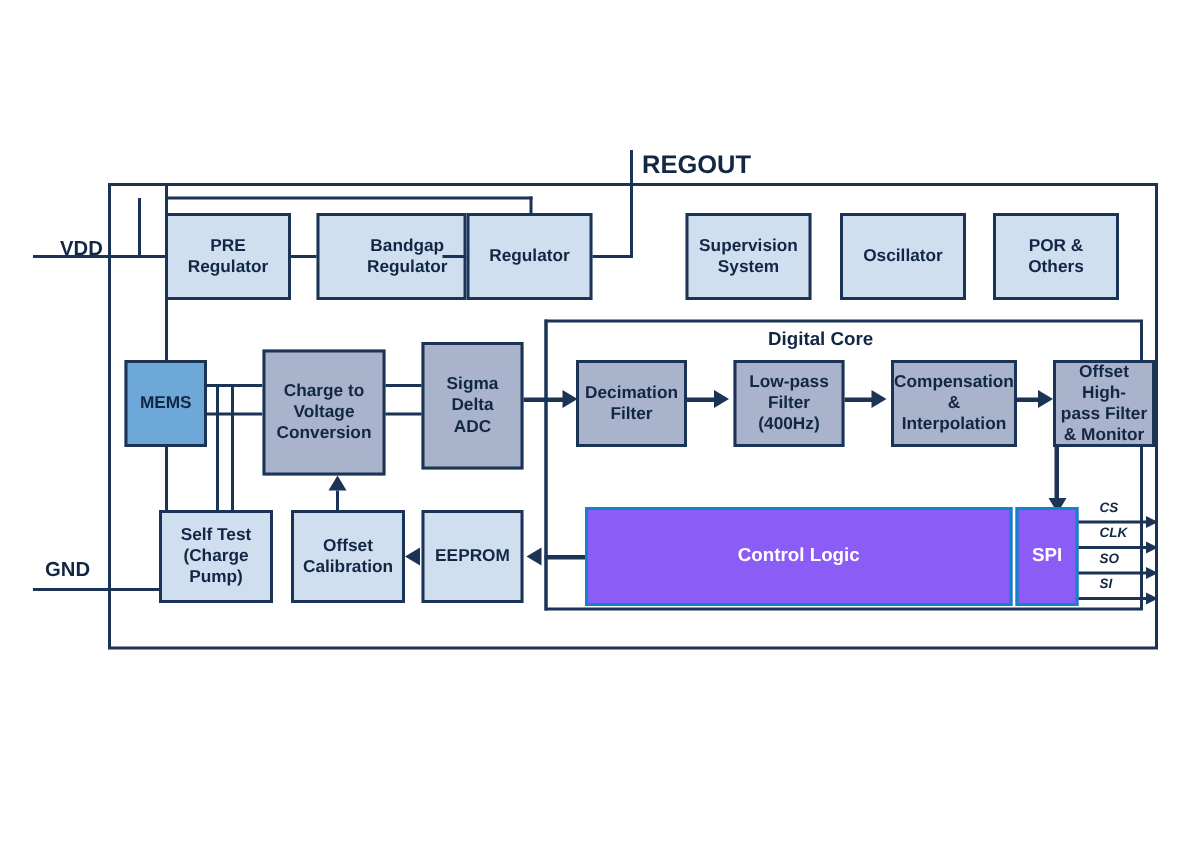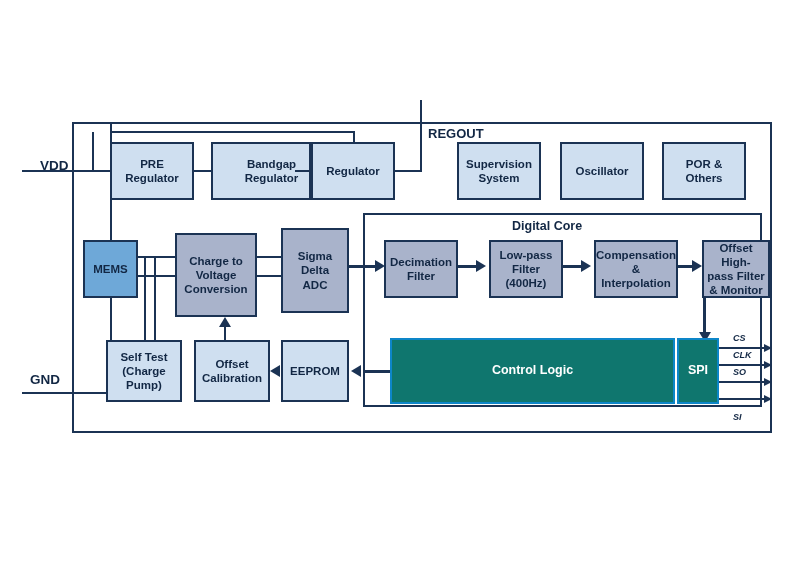--- a/index.html
+++ b/index.html
@@ -27,21 +27,21 @@
     text-align: center;
     color: #122744;
     font-weight: bold;
     font-size: 11.5px;
     line-height: 1.22;
     padding: 2px;
   }
   .blk.light   { background: #cfdff0; }
   .blk.mems    { background: #6ea8d8; }
   .blk.gray    { background: #a9b3cb; }
-  .blk.strong  { background: #0f766e; color: #ffffff; border-color: #0d86c8; }
+  .blk.strong  { background: #8b5cf6; color: #ffffff; border-color: #0d86c8; }
   .frame {
     position: absolute;
     box-sizing: border-box;
     border: 2.5px solid #1b3354;
     background: transparent;
   }
   .frame.core { border-width: 2px; }
   .line {
     position: absolute;
     background: #1b3354;
@@ -50,21 +50,21 @@
   .line.v { width: 2px; }
   .line.thick-h { height: 3px; }
   .line.thick-v { width: 3px; }
   .lbl {
     position: absolute;
     color: #122744;
     font-weight: bold;
     white-space: nowrap;
   }
   .lbl.pin   { font-size: 13.5px; }
-  .lbl.regout{ font-size: 13px; margin-top: 26px; }
+  .lbl.regout{ font-size: 17px; }
   .lbl.core  { font-size: 12.5px; }
   .lbl.spipin{ font-size: 9px; font-style: italic; }
   .arrow {
     position: absolute;
     width: 0; height: 0;
   }
   .arrow.right {
     border-top: 6px solid transparent;
     border-bottom: 6px solid transparent;
     border-left: 10px solid #1b3354;
@@ -273,17 +273,17 @@
   <div class="arrow sm-right" style="left:764px; top:344px;"></div>
 
   <div class="lbl spipin" style="left:733px; top:350px;">CLK</div>
   <div class="line h" style="left:719px; top:364px; width:53px;"></div>
   <div class="arrow sm-right" style="left:764px; top:361px;"></div>
 
   <div class="lbl spipin" style="left:733px; top:367px;">SO</div>
   <div class="line h" style="left:719px; top:381px; width:53px;"></div>
   <div class="arrow sm-right" style="left:764px; top:378px;"></div>
 
-  <div class="lbl spipin" style="left:733px; top:384px;margin-top:28px;">SI</div>
+  <div class="lbl spipin" style="left:733px; top:384px;">SI</div>
   <div class="line h" style="left:719px; top:398px; width:53px;"></div>
   <div class="arrow sm-right" style="left:764px; top:395px;"></div>
 
 </div>
 
 </body></html>

